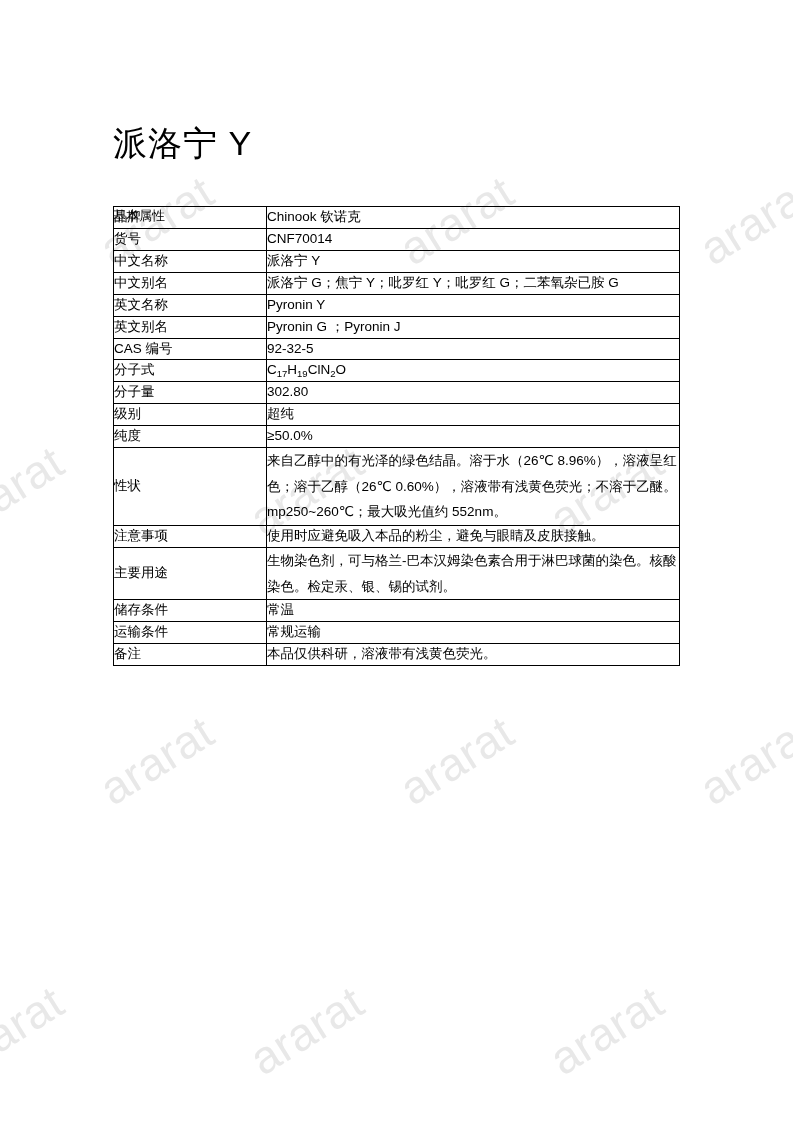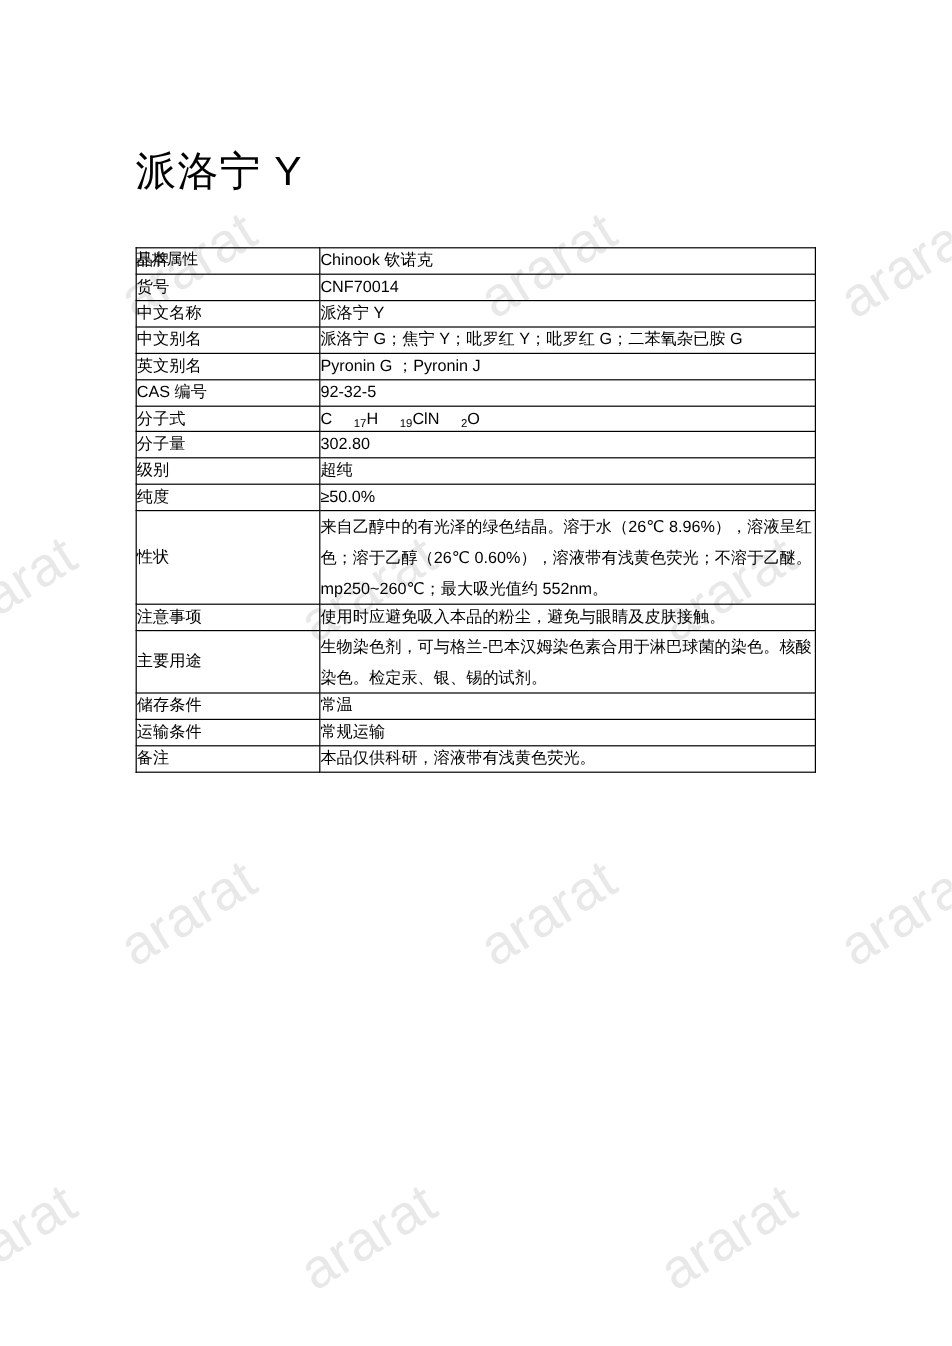--- a/index.html
+++ b/index.html
@@ -101,21 +101,20 @@
     color: #000000;
   }
   td.val-cell.single {
     line-height: 1.55;
   }
   .val-cell sub {
     font-size: 9.5px;
     vertical-align: baseline;
     position: relative;
     bottom: -3px;
-    margin-left: 18px;
   }
 </style>
 </head>
 <body>
 
 <div id="watermark-layer">
     <div class="watermark-text" style="left: -60px; top: -40px; color: rgb(232, 232, 232);">ararat</div>
     <div class="watermark-text" style="left: 240px; top: -40px; color: rgb(232, 232, 232);">ararat</div>
     <div class="watermark-text" style="left: 540px; top: -40px; color: rgb(232, 232, 232);">ararat</div>
     <div class="watermark-text" style="left: 90px; top: 230px; color: rgb(232, 232, 232);">ararat</div>
@@ -150,20 +149,24 @@
         </tr>
         <tr>
           <td class="key-cell">中文名称</td>
           <td class="val-cell single">派洛宁 Y</td>
         </tr>
         <tr>
           <td class="key-cell">中文别名</td>
           <td class="val-cell single">派洛宁 G；焦宁 Y；吡罗红 Y；吡罗红 G；二苯氧杂已胺 G</td>
         </tr>
         <tr>
+          <td class="key-cell">英文名称</td>
+          <td class="val-cell single">Pyronin Y</td>
+        </tr>
+        <tr>
           <td class="key-cell">英文别名</td>
           <td class="val-cell single">Pyronin G ；Pyronin J</td>
         </tr>
         <tr>
           <td class="key-cell">CAS 编号</td>
           <td class="val-cell single">92-32-5</td>
         </tr>
         <tr>
           <td class="key-cell">分子式</td>
           <td class="val-cell single"><span>C</span><sub>17</sub><span>H</span><sub>19</sub><span>ClN</span><sub>2</sub><span>O</span></td>

